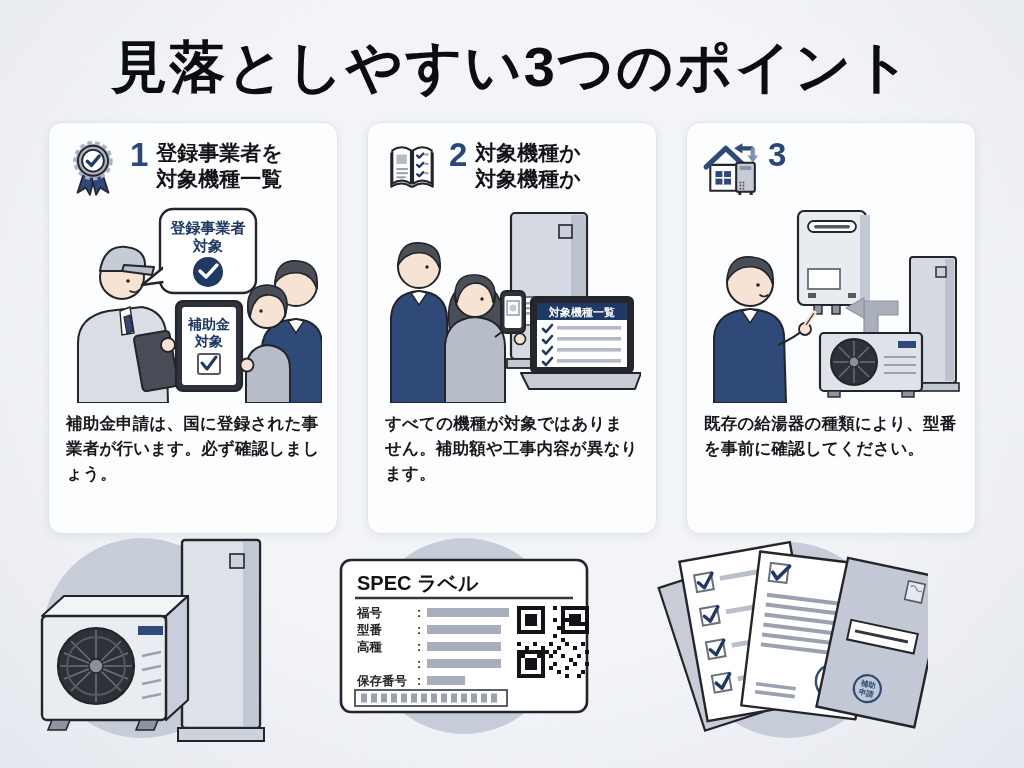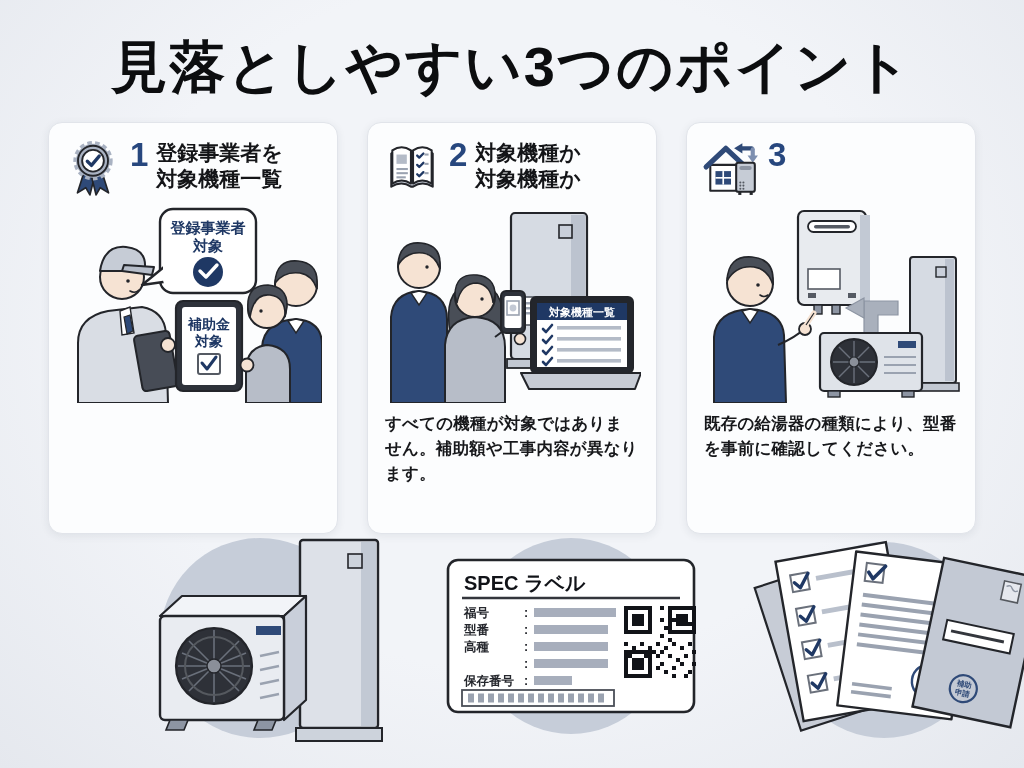--- a/index.html
+++ b/index.html
@@ -27,21 +27,21 @@
     font-size:33px;font-weight:bold;color:#27477e;line-height:30px;margin-top:1px;
   }
   .card-title{
     font-size:21px;font-weight:bold;color:#141518;line-height:1.26;margin-top:1px;white-space:nowrap;
   }
   .card-illu{width:258px;height:198px;margin-top:8px;}
   .card-body{
     margin:8px 2px 0;font-size:16.5px;font-weight:bold;color:#17181b;line-height:1.5;
     letter-spacing:.2px;
   }
-  .bottom{display:flex;justify-content:flex-end;gap:18px;margin-top:4px;}
+  .bottom{display:flex;justify-content:flex-start;gap:29px;margin-top:4px;}
   .b-item{width:290px;height:212px;}
   svg{display:block;}
   svg text{font-family:"Liberation Sans","DejaVu Sans",sans-serif;}
 </style>
 </head>
 <body>
 
 <div class="stage">
 
   <h1 class="title">見落としやすい3つのポイント</h1>
@@ -105,20 +105,21 @@
           <rect x="112" y="96" width="66" height="90" rx="7" fill="#2e323a" stroke="#23252a" stroke-width="2.2"></rect>
           <rect x="118" y="102" width="54" height="78" rx="3" fill="#ffffff"></rect>
           <text x="145" y="124" font-size="14" font-weight="bold" fill="#1f3864" text-anchor="middle">補助金</text>
           <text x="145" y="141" font-size="14" font-weight="bold" fill="#1f3864" text-anchor="middle">対象</text>
           <rect x="134" y="149" width="22" height="20" rx="2" fill="#ffffff" stroke="#555a63" stroke-width="2"></rect>
           <path d="M138,158 l5,6 l9,-12" fill="none" stroke="#1f3864" stroke-width="3" stroke-linecap="round" stroke-linejoin="round"></path>
           <circle cx="183" cy="160" r="6.5" fill="#f6e3d3" stroke="#23252a" stroke-width="1.8"></circle>
         </g>
       </svg>
 
+      <p class="card-body">補助金申請は、国に登録された事業者が行います。必ず確認しましょう。</p>
     </div>
 
     <div class="card">
       <div class="card-head">
         <svg class="icon56" viewBox="0 0 56 56">
           <path d="M8,14 Q18,7 27,13 L29,13 Q38,7 48,14 L48,46 Q38,40 29,46 L27,46 Q18,40 8,46 Z" fill="#c3c9d4" stroke="#23252a" stroke-width="2" stroke-linejoin="round"></path>
           <path d="M9,11 Q18,5 27,11 L27,43 Q18,37 9,43 Z" fill="#ffffff" stroke="#23252a" stroke-width="2" stroke-linejoin="round"></path>
           <path d="M47,11 Q38,5 29,11 L29,43 Q38,37 47,43 Z" fill="#ffffff" stroke="#23252a" stroke-width="2" stroke-linejoin="round"></path>
           <rect x="13" y="15" width="10" height="9" fill="#b4bbc7"></rect>
           <rect x="13" y="28" width="11" height="2" fill="#9aa2b0"></rect>

